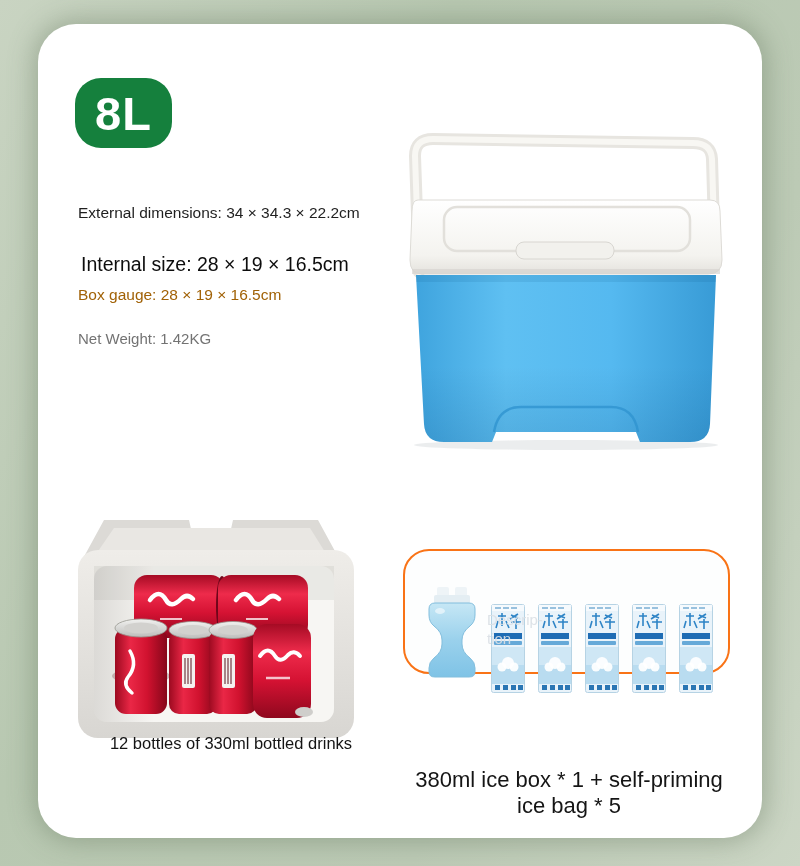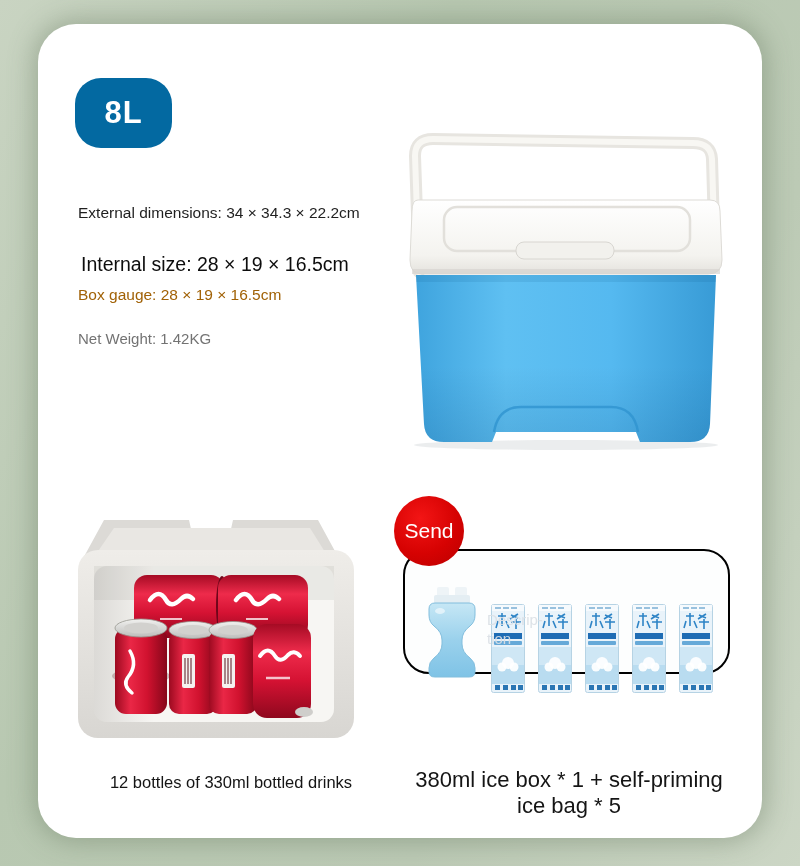--- a/index.html
+++ b/index.html
@@ -15,39 +15,39 @@
     position: absolute;
     left: 38px; top: 24px;
     width: 724px; height: 814px;
     background: #ffffff;
     border-radius: 38px;
     box-shadow: 0 0 26px 4px rgba(104,122,97,0.45);
   }
   .size-badge {
     position: absolute; left: 37px; top: 54px;
     width: 97px; height: 70px;
-    background: #0369a1;
+    background: #15803d;
     border-radius: 26px;
     display: flex; align-items: center; justify-content: center;
     color: #ffffff;
-    font-size: 31px; font-weight: 800; letter-spacing: 1px;
+    font-size: 47px; font-weight: 800; letter-spacing: 1px;
   }
   .spec { position: absolute; left: 40px; white-space: nowrap; }
   .spec-external { top: 180px; font-size: 15.5px; color: #1f1f1f; }
   .spec-internal { top: 229px; left: 43px; font-size: 19.5px; color: #0d0d0d; }
   .spec-boxgauge { top: 262px; font-size: 15.5px; color: #a16207; }
   .spec-netweight { top: 306px; font-size: 15px; color: #737373; }
   .spec-material { top: 344px; font-size: 18px; color: #141414; }
   .cooler-svg { position: absolute; left: 360px; top: 88px; width: 332px; height: 340px; }
   .cans-svg { position: absolute; left: 32px; top: 492px; width: 312px; height: 226px; }
   .bundle-panel {
     position: absolute; left: 365px; top: 525px;
     width: 327px; height: 125px;
     background: #fdfefe;
-    border: 2px solid #000000;
+    border: 2px solid #f97316;
     border-radius: 26px;
     box-sizing: border-box;
   }
   .icebox-svg { position: absolute; left: 20px; top: 34px; width: 54px; height: 94px; }
   .bags-row {
     position: absolute; left: 86px; top: 53px;
     display: flex; gap: 13px;
   }
   .bag-svg { width: 34px; height: 89px; }
   .watermark {
@@ -60,21 +60,21 @@
   .send-badge {
     position: absolute; left: 356px; top: 472px;
     width: 70px; height: 70px;
     border-radius: 50%;
     background: radial-gradient(circle at 38% 32%, #f31515 0%, #d60202 55%, #b90000 100%);
     display: flex; align-items: center; justify-content: center;
     color: #fff; font-size: 21px;
     z-index: 3;
   }
   .caption { position: absolute; text-align: center; color: #151515; }
-  .caption-left { left: 28px; top: 749px; width: 330px; font-size: 16.5px; }
+  .caption-left { left: 28px; top: 710px; width: 330px; font-size: 16.5px; }
   .caption-right { left: 366px; top: 743px; width: 330px; font-size: 22px; }
 </style>
 </head>
 <body>
 
 <div class="card">
 
   <div class="size-badge">
     <span>8L</span>
   </div>
@@ -182,23 +182,20 @@
       <path d="M115,142 v26 M118,142 v26 M121,142 v26" stroke="#5a1520" stroke-width="1"></path>
       <rect x="152" y="138" width="13" height="34" rx="2" fill="#f5f2f0"></rect>
       <path d="M155,142 v26 M158,142 v26 M161,142 v26" stroke="#5a1520" stroke-width="1"></path>
       <rect x="183" y="108" width="58" height="94" rx="14" fill="url(#lyingGrad)"></rect>
       <path d="M190,140 q8,-11 15,0 q5,8 13,-1 q6,-6 12,1" fill="none" stroke="#ffffff" stroke-width="4" stroke-linecap="round"></path>
       <path d="M196,162 h24" stroke="rgba(255,255,255,0.75)" stroke-width="2.5"></path>
       <ellipse cx="234" cy="196" rx="9" ry="5" fill="#cfcecb"></ellipse>
     </g>
   </svg>
 
-  <div class="send-badge">
-    <span>Send</span>
-  </div>
 
   <div class="bundle-panel">
     <svg class="icebox-svg" viewBox="0 0 54 94">
       <defs>
         <linearGradient id="iceGrad" x1="0" y1="0" x2="0" y2="1">
           <stop offset="0" stop-color="#c6e7f5"></stop>
           <stop offset="0.5" stop-color="#9ad1ec"></stop>
           <stop offset="1" stop-color="#7fc3e6"></stop>
         </linearGradient>
       </defs>

